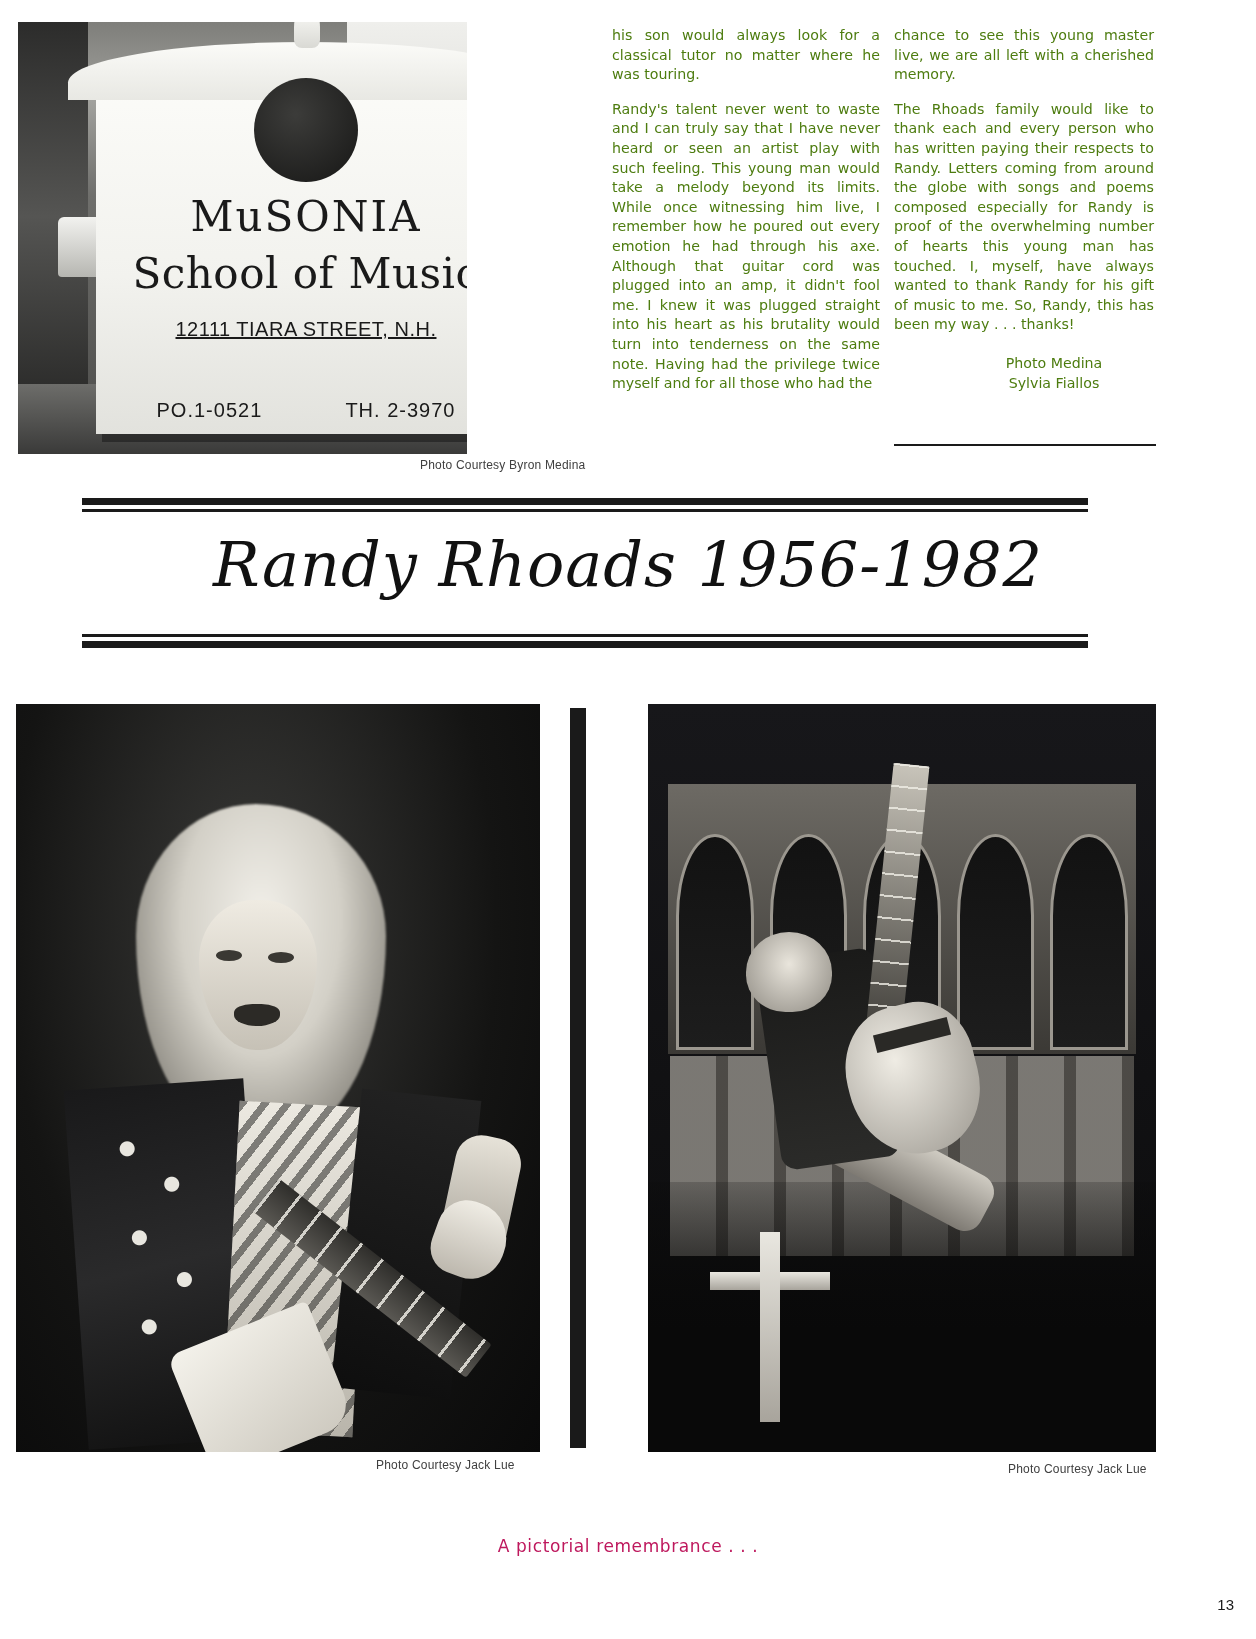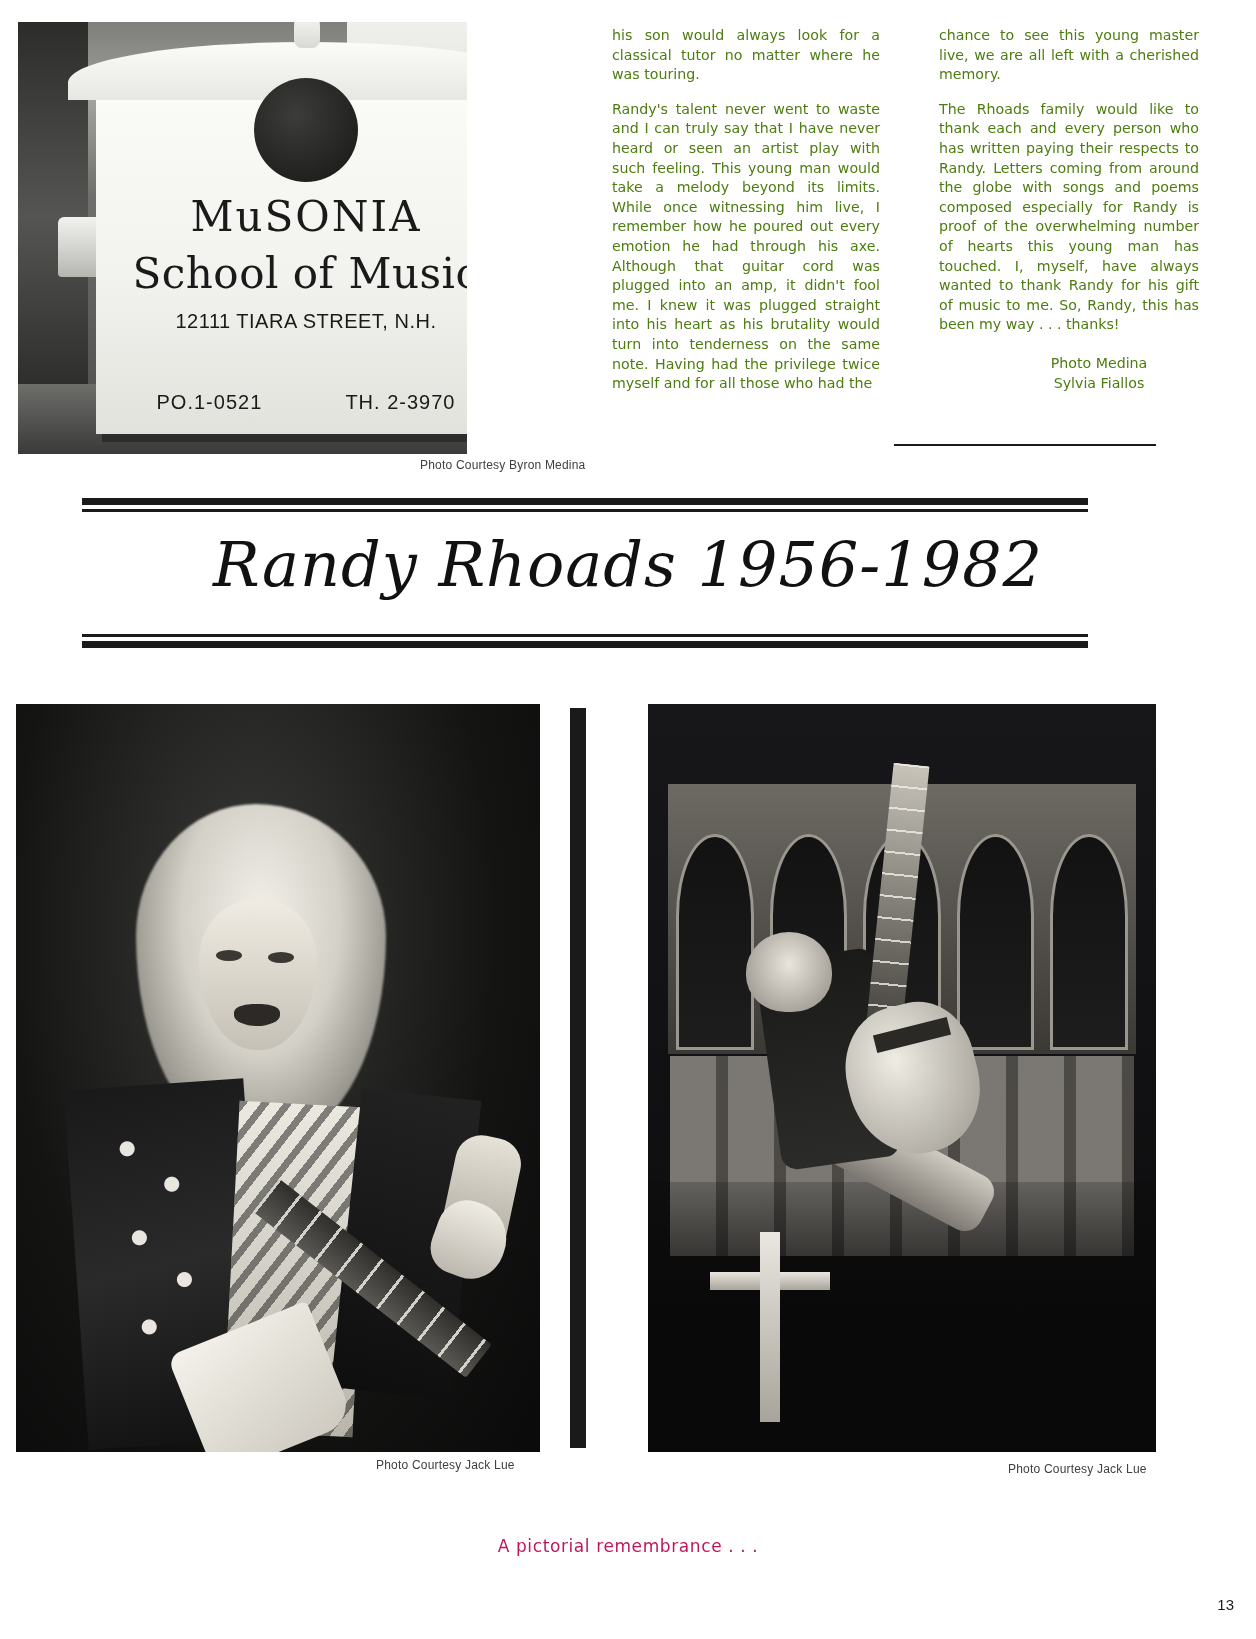--- a/index.html
+++ b/index.html
@@ -88,21 +88,21 @@
     background: radial-gradient(circle at 40% 35%, #3c3c3a, #161615);
   }
   .sign-text {
     position:absolute; left:0; top:108px; width:100%;
     text-align:center;
     font-family:"DejaVu Serif", serif;
     color:#1a1a1a;
   }
   .sign-l1 { font-size: 42px; letter-spacing: 2px; }
   .sign-l2 { font-size: 42px; margin-top: 8px; letter-spacing:0.5px;}
-  .sign-l3 { font-size: 20px; margin-top: 12px; letter-spacing:0.5px; font-family:"Liberation Sans", sans-serif;}
+  .sign-l3 { font-size: 20px; margin-top: 20px; letter-spacing:0.5px; font-family:"Liberation Sans", sans-serif;text-decoration:underline;}
   .sign-l4 { font-size: 20px; margin-top: 46px; letter-spacing:1px; font-family:"Liberation Sans", sans-serif;}
   .sign-l4 span { display:inline-block;margin-top:12px; }
   .sign-l4 .gap { width: 70px; }
 
   .caption {
     position: absolute;
     font-family:"Liberation Sans", sans-serif;
     font-size: 12px;
     color: #404040;
     letter-spacing: 0.2px;
@@ -113,21 +113,21 @@
   .col {
     position: absolute;
     font-family: "DejaVu Sans", sans-serif;
     font-size: 14.2px;
     line-height: 19.6px;
     color: #4d7c0f;
     text-align: justify;
   }
   .col p { margin: 0 0 15px 0; }
   .col-mid { left: 612px; top: 26px; width: 268px; }
-  .col-right { left: 894px; top: 26px; width: 260px; margin-left: 45px; }
+  .col-right { left: 894px; top: 26px; width: 260px; }
   .signature {
     margin-top: 18px;
     text-align: center;
     padding-left: 60px;
   }
   .signature div { line-height: 20px; }
   .rule-under-sig {
     position:absolute;
     left: 894px;
     top: 444px;

